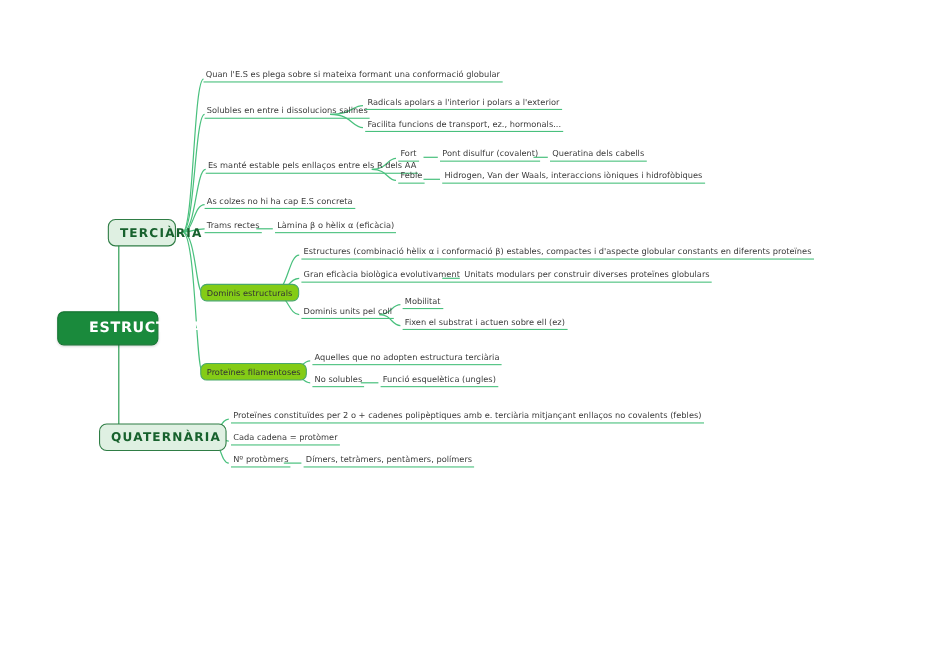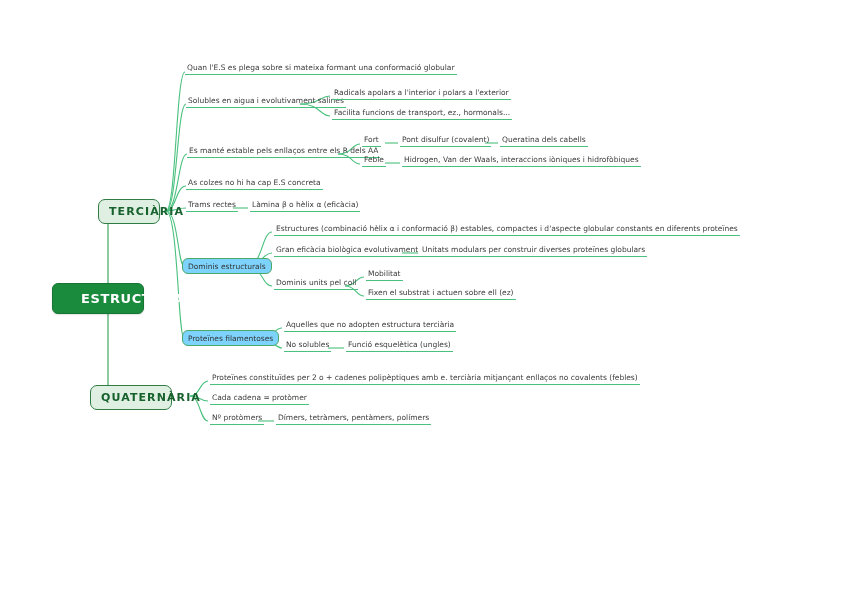--- a/index.html
+++ b/index.html
@@ -39,21 +39,21 @@
     font-weight:bold;
     letter-spacing:1.1px;
     padding:5px 10px;
     text-align:center;
   }
 
   
   .boxed{
     border:1px solid #49a86a;
     border-radius:6px;
-    background:#7dd3fc;
+    background:#84cc16;
     color:#333333;
     font-size:7.5px;
     padding:2.5px 5px;
   }
 
   
   .leaf{
     color:#3b3b3b;
     font-size:7.5px;
     line-height:1.1;
@@ -112,25 +112,25 @@
       <path d="M190 396 C200 396 200 421 208 421"></path>
 
       <path d="M258 421 C266 421 266 421 274 421"></path>
     </g>
   </svg>
 
   <div class="node root" style="left:52px;top:283px;width:92px;">ESTRUCTURA</div>
 
   <div class="node lvl1" style="left:98px;top:199px;width:62px;">TERCIÀRIA</div>
 
-  <div class="node lvl1" style="left:90px;top:385px;width:82px;">QUATERNÀRIA</div>
+  <div class="node lvl1" style="left:90px;top:385px;width:116px;">QUATERNÀRIA</div>
 
   <div class="node leaf u" style="left:185px;top:64px;">Quan l'E.S es plega sobre si mateixa formant una conformació globular</div>
 
-  <div class="node leaf u" style="left:186px;top:97px;">Solubles en aigua i evolutivament salines</div>
+  <div class="node leaf u" style="left:186px;top:97px;">Solubles en entre i dissolucions salines</div>
   <div class="node leaf u" style="left:332px;top:89px;">Radicals apolars a l'interior i polars a l'exterior</div>
   <div class="node leaf u" style="left:332px;top:109px;">Facilita funcions de transport, ez., hormonals...</div>
 
   <div class="node leaf u" style="left:187px;top:147px;">Es manté estable pels enllaços entre els R dels AA</div>
   <div class="node leaf u" style="left:362px;top:136px;">Fort</div>
   <div class="node leaf u" style="left:400px;top:136px;">Pont disulfur (covalent)</div>
   <div class="node leaf u" style="left:500px;top:136px;">Queratina dels cabells</div>
   <div class="node leaf u" style="left:362px;top:156px;">Feble</div>
   <div class="node leaf u" style="left:402px;top:156px;">Hidrogen, Van der Waals, interaccions iòniques i hidrofòbiques</div>
 

